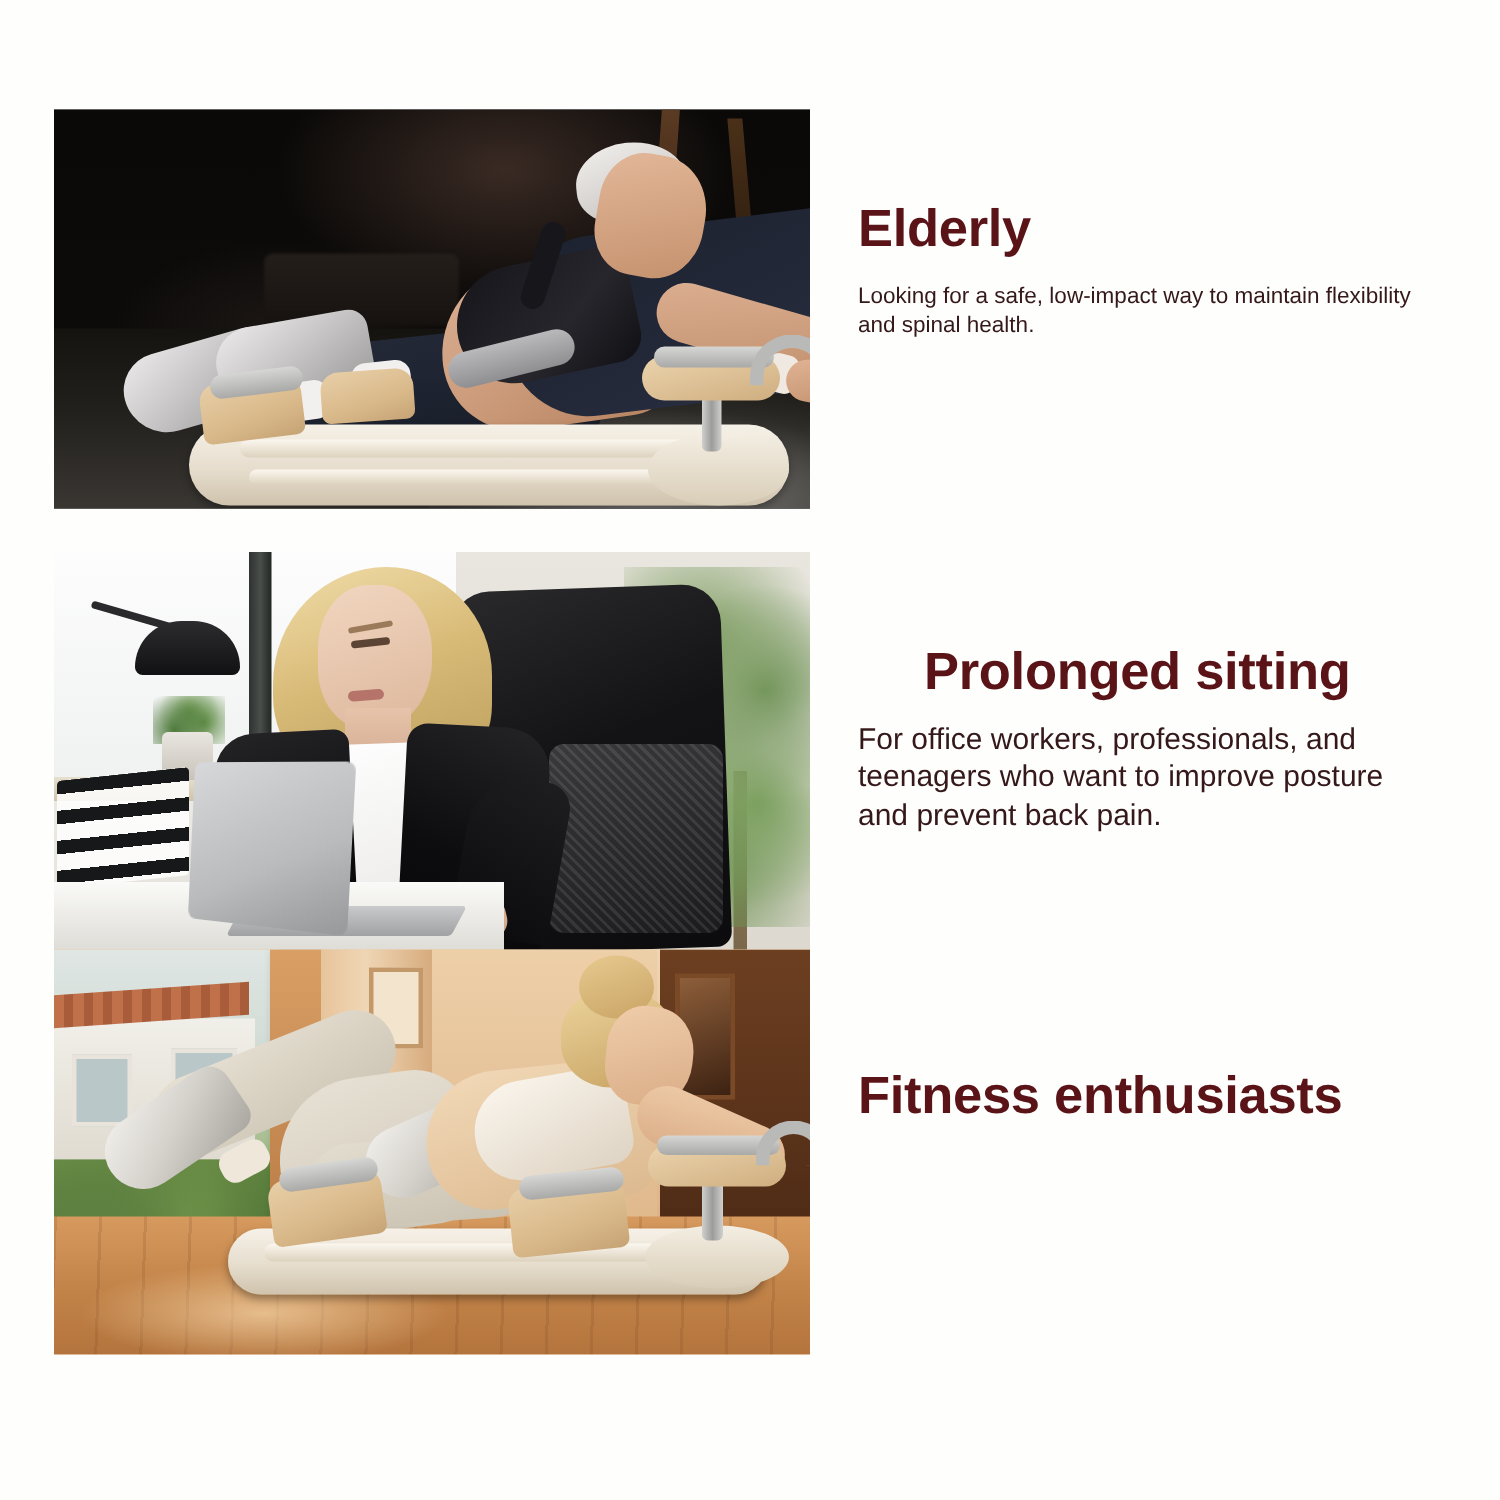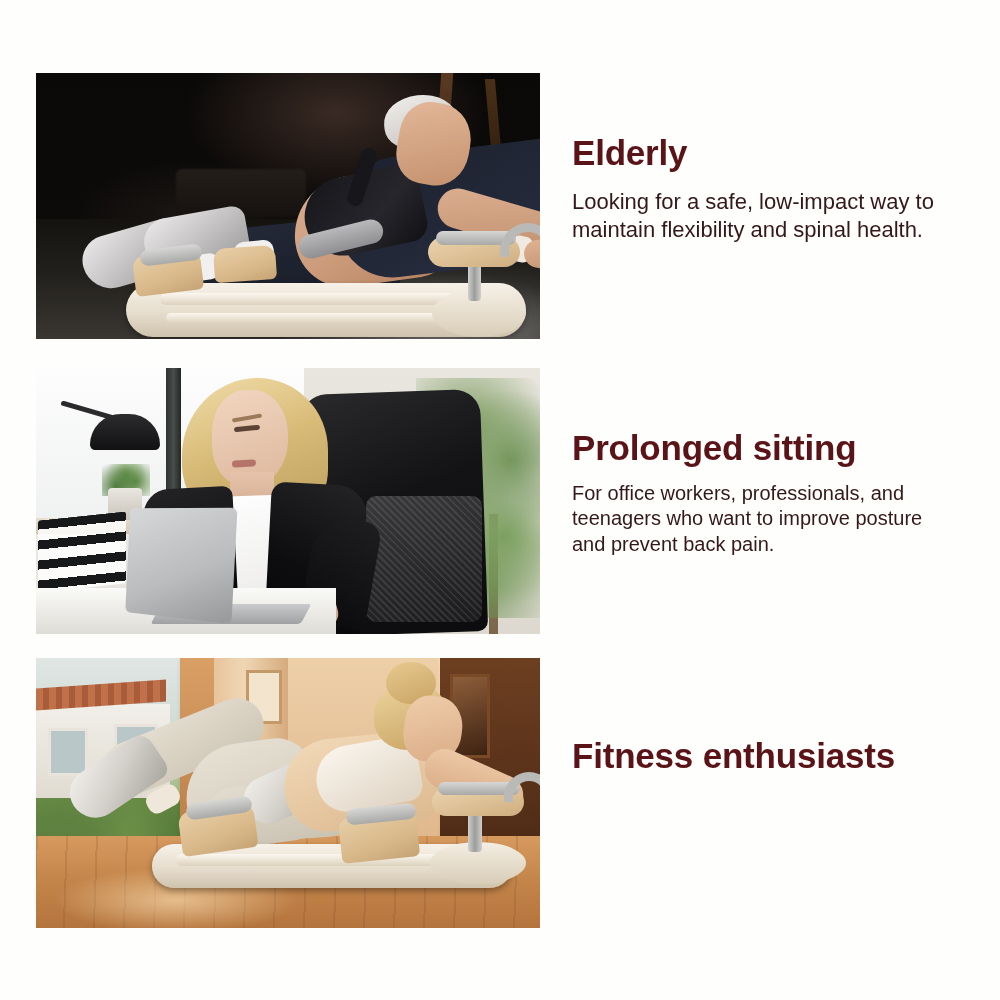--- a/index.html
+++ b/index.html
@@ -351,21 +351,21 @@
     border-radius: 40px 18px 8px 28px;
     transform: rotate(10deg);
   }
   .w-hand {
     position: absolute; left: 262px; top: 232px; width: 40px; height: 28px;
     background: linear-gradient(165deg,#e8c4aa,#cfa287);
     border-radius: 12px; transform: rotate(-14deg);
   }
 
   
-  #row3 { top: 658px; height: 270px; }
+  #row3 { top: 633px; height: 270px; }
   #photo3 { top: 0; height: 270px; background: #e8c79f; }
 
   .home-bg {
     position: absolute; inset: 0;
     background: linear-gradient(180deg,#f0d5b3 0%, #e3bf95 48%, #cf9f70 100%);
   }
   .outdoor {
     position: absolute; left: 0; top: 0; width: 150px; height: 200px;
     background: linear-gradient(180deg,#dfe6e4 0%, #cfd9d2 40%, #9fb780 70%, #7f9e5e 100%);
   }
@@ -540,21 +540,21 @@
           <div class="m-post" style="left:362px; top:14px; width:13px; height:42px;"></div>
           <div class="m-seat" style="left:322px; top:-8px; width:92px; height:30px;"></div>
           <div class="m-cush" style="left:330px; top:-14px; width:80px; height:14px;"></div>
           <div class="m-handle" style="left:394px; top:-22px; width:56px; height:34px;"></div>
         </div>
       </div>
     </div>
 
     <div class="copy" style="top:62px;">
       <div class="heading" style="font-size:35px;">Elderly</div>
-      <div class="body-text" style="font-size:22px; margin-top:16px; width:392px;"> Looking for a safe, low-impact way to maintain flexibility and spinal health.</div>
+      <div class="body-text" style="font-size:15px; margin-top:16px; width:392px;"> Looking for a safe, low-impact way to maintain flexibility and spinal health.</div>
     </div>
   </div>
 
   <div class="row" id="row2">
 
     <div class="photo" id="photo2">
       <div class="scene">
         <div class="office-bg"></div>
         <div class="wall-r"></div>
         <div class="win"></div>
@@ -583,21 +583,21 @@
         <div class="tray"></div>
         <div class="desk"></div>
         <div class="laptop-base"></div>
         <div class="laptop-lid"></div>
         <div class="lamp-arm"></div>
         <div class="lamp-shade"></div>
       </div>
     </div>
 
     <div class="copy" style="top:62px;">
-      <div class="heading" style="font-size:35px;">Prolonged sitting</div>
+      <div class="heading" style="font-size:35px;margin-left:44px;">Prolonged sitting</div>
       <div class="body-text" style="font-size:20px; margin-top:14px; width:372px;">For office workers, professionals, and teenagers who want to improve posture and prevent back pain.</div>
     </div>
   </div>
 
   <div class="row" id="row3">
 
     <div class="photo" id="photo3">
       <div class="scene">
         <div class="home-bg"></div>
         <div class="outdoor"></div>

